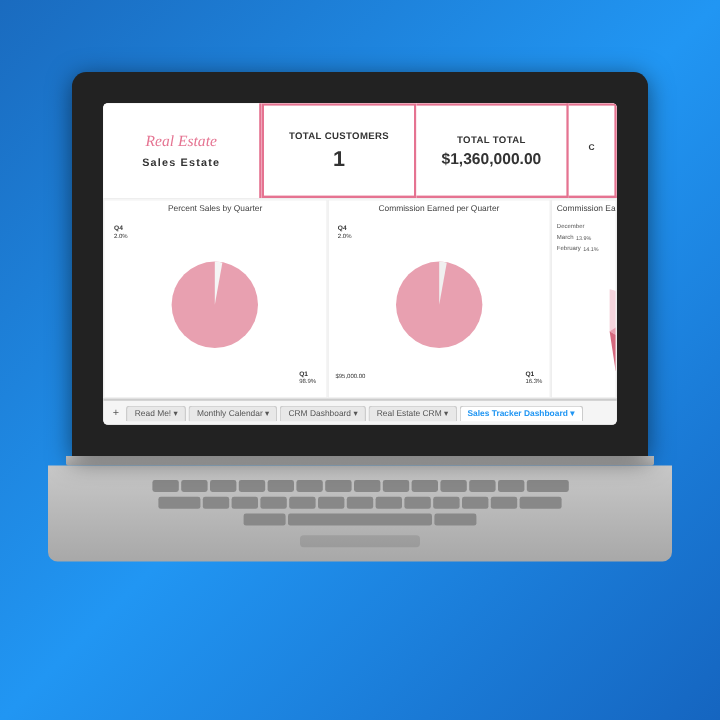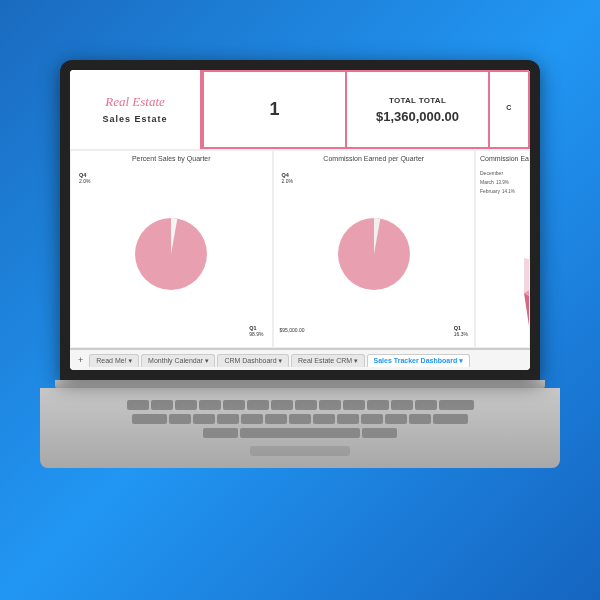--- a/index.html
+++ b/index.html
@@ -22,21 +22,21 @@
       display: flex;
       flex-direction: column;
       align-items: center;
     }
 
     .screen-bezel {
       width: 480px;
       height: 320px;
       background: #222;
       border-radius: 12px 12px 0 0;
-      padding: 10px;
+      padding: 26px;
       box-shadow: 0 4px 20px rgba(0,0,0,0.5);
       position: relative;
     }
 
     .screen {
       width: 100%;
       height: 100%;
       background: white;
       border-radius: 4px;
       overflow: hidden;
@@ -299,20 +299,21 @@
       <div class="dashboard-header">
         <div class="logo-area">
           <div class="logo-cursive">
             <span>Real Estate</span><br>
             <span style="font-family:Arial;font-style:normal;font-size:9px;color:#333;font-weight:bold;letter-spacing:1px;">Sales Estate</span>
           </div>
         </div>
 
         <div class="stats-row">
           <div class="stat-box">
+            <div class="stat-label">TOTAL CUSTOMERS</div>
             <div class="stat-value">1</div>
           </div>
           <div class="stat-box">
             <div class="stat-label">TOTAL TOTAL</div>
             <div class="stat-value small">$1,360,000.00</div>
           </div>
           <div class="stat-box-partial">
             <div class="stat-label" style="font-size:7px;color:#333;font-weight:bold;">C</div>
           </div>
         </div>

